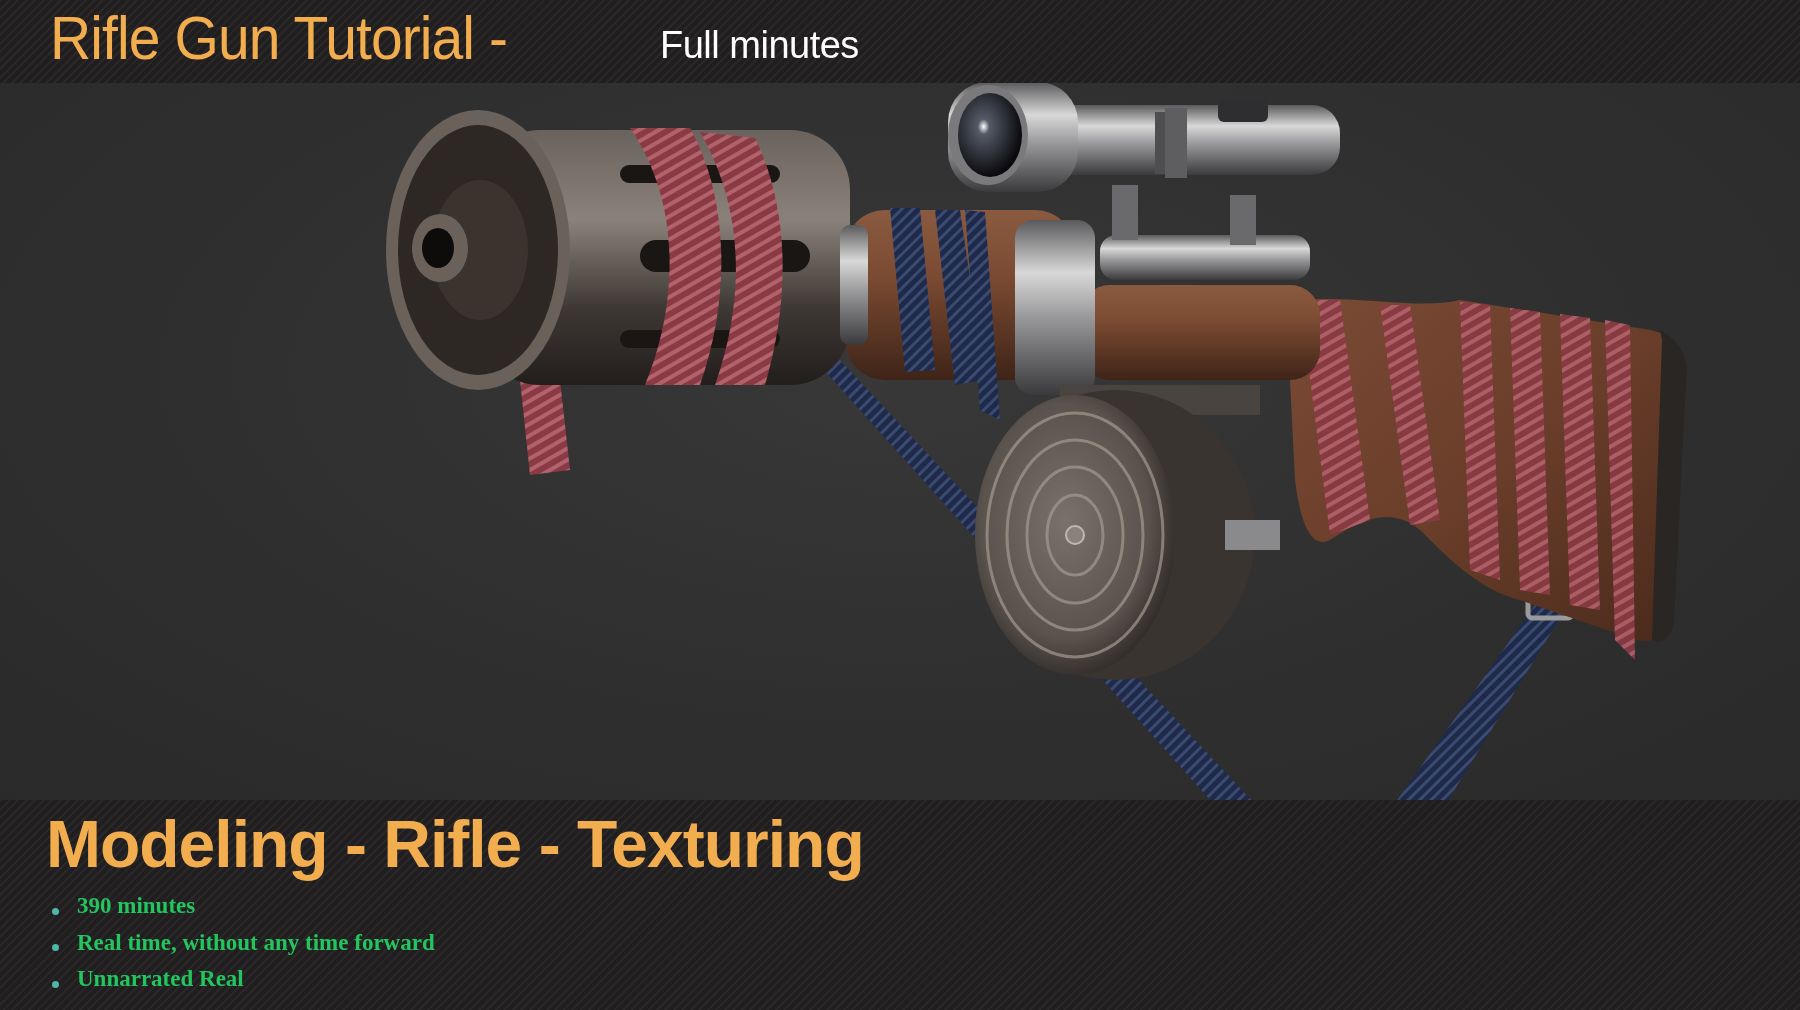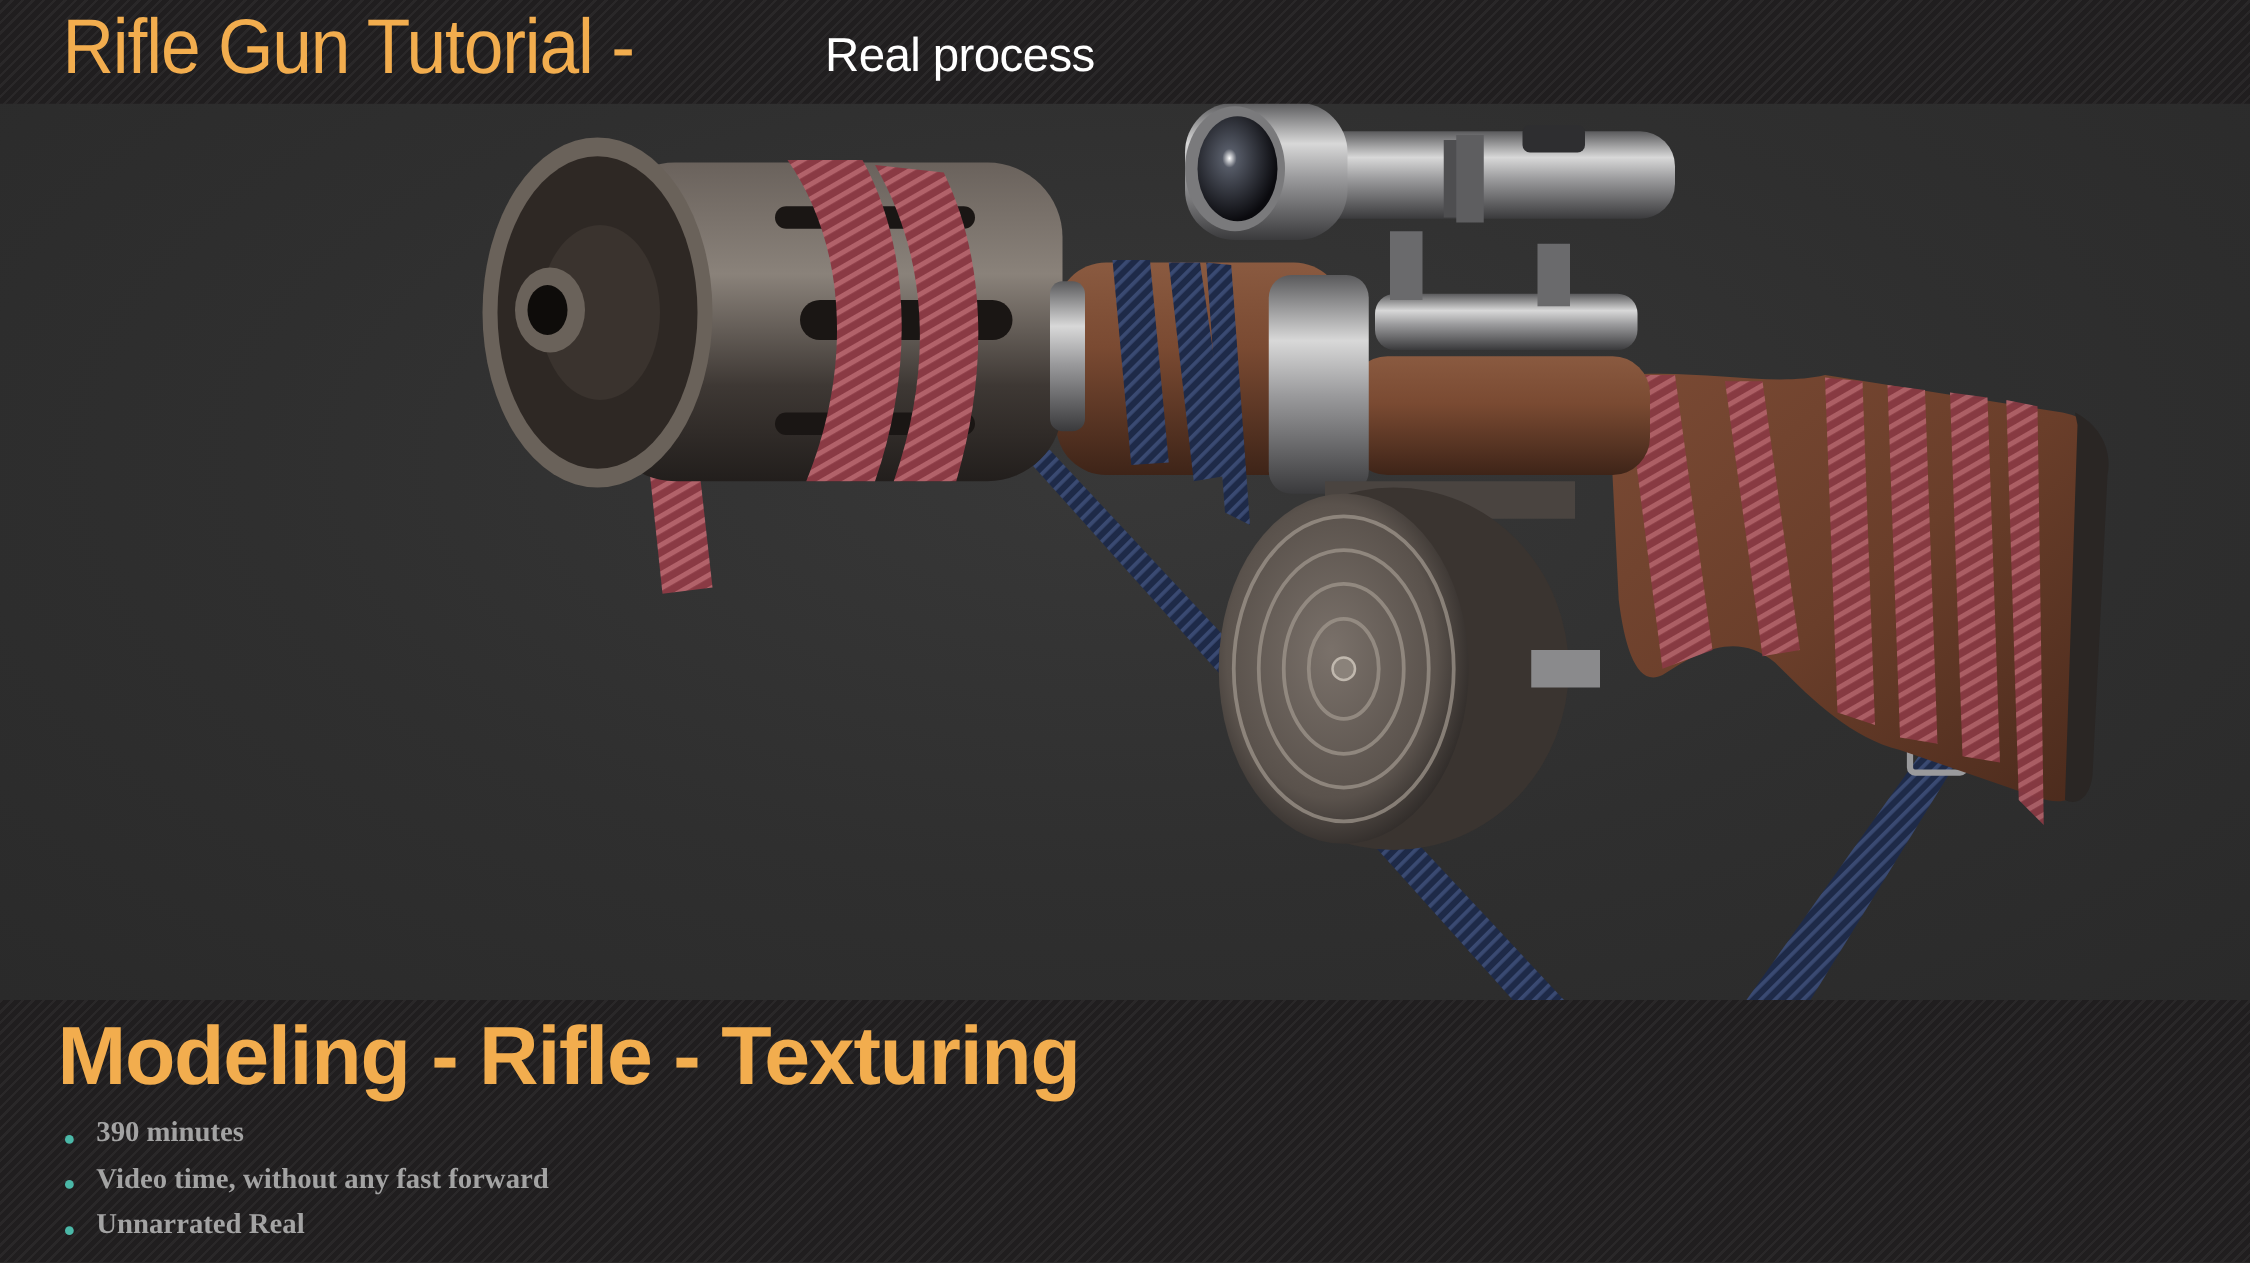--- a/index.html
+++ b/index.html
@@ -10,21 +10,21 @@
   }
   .band-top { top:0; height:83px; }
   .band-bottom { top:800px; height:210px; }
   .stage { position:absolute; left:0; top:83px; width:1800px; height:717px;
     background: radial-gradient(ellipse at 50% 40%, #383838 0%, #2f2f2f 55%, #2a2a2a 100%); }
   .title { position:absolute; left:50px; top:2px; white-space:nowrap; font-family:"Liberation Sans", sans-serif; font-weight:normal; }
   .title .main { font-size:62px; color:#f2ad4e; letter-spacing:-1px; transform:scaleX(0.92); display:inline-block; transform-origin:left; }
   .title .sub { position:absolute; left:610px; top:22px; font-size:38px; color:#ffffff; letter-spacing:-0.5px; white-space:nowrap; }
   .headline { position:absolute; left:46px; top:806px; font-size:66px; font-weight:bold; color:#f2ad4e; white-space:nowrap; letter-spacing:-1px; font-family:"Liberation Sans", sans-serif; }
   .features { position:absolute; left:52px; top:888px; margin:0; padding:0; list-style:none; }
-  .features li { display:flex; align-items:center; height:36.5px; color:#a3a3a3; font-weight:bold; font-size:23px; font-family:"Liberation Serif", serif; }
+  .features li { display:flex; align-items:center; height:36.5px; color:#22c55e; font-weight:bold; font-size:23px; font-family:"Liberation Serif", serif; }
   .features .dot { width:7px; height:7px; border-radius:50%; background:#4bb8a8; margin-right:18px; margin-top:10px; flex:none; }
   svg.gun { position:absolute; left:0; top:0; width:1800px; height:1010px; }
 </style>
 </head>
 <body>
 
 <div class="stage"></div>
 
 <svg class="gun" viewBox="0 0 1800 1010">
   <defs>
@@ -152,31 +152,31 @@
 
     <rect x="840" y="225" width="28" height="120" rx="10" fill="url(#metalSilver)"></rect>
   </g>
 </svg>
 
 <div class="band band-top"></div>
 <div class="band band-bottom"></div>
 
 <div class="title">
   <span class="main">Rifle Gun Tutorial -</span>
-  <span class="sub">Real process</span>
+  <span class="sub">Full minutes</span>
 </div>
 
 <div class="headline">Modeling - Rifle - Texturing</div>
 
 <ul class="features">
   <li>
     <span class="dot"></span>
     <span>390 minutes</span>
   </li>
   <li>
     <span class="dot"></span>
-    <span>Video time, without any fast forward</span>
+    <span>Real time, without any time forward</span>
   </li>
   <li>
     <span class="dot"></span>
     <span>Unnarrated Real</span>
   </li>
 </ul>
 
 </body></html>

